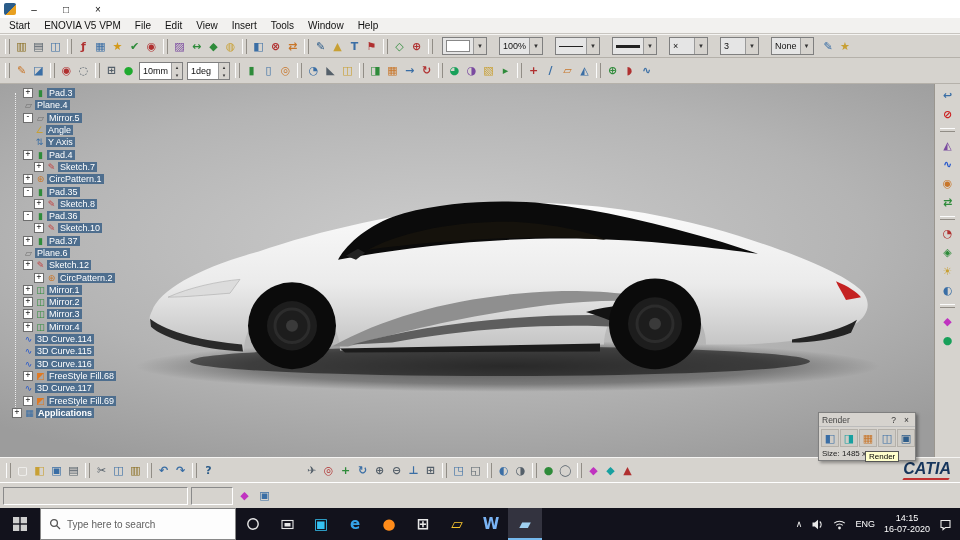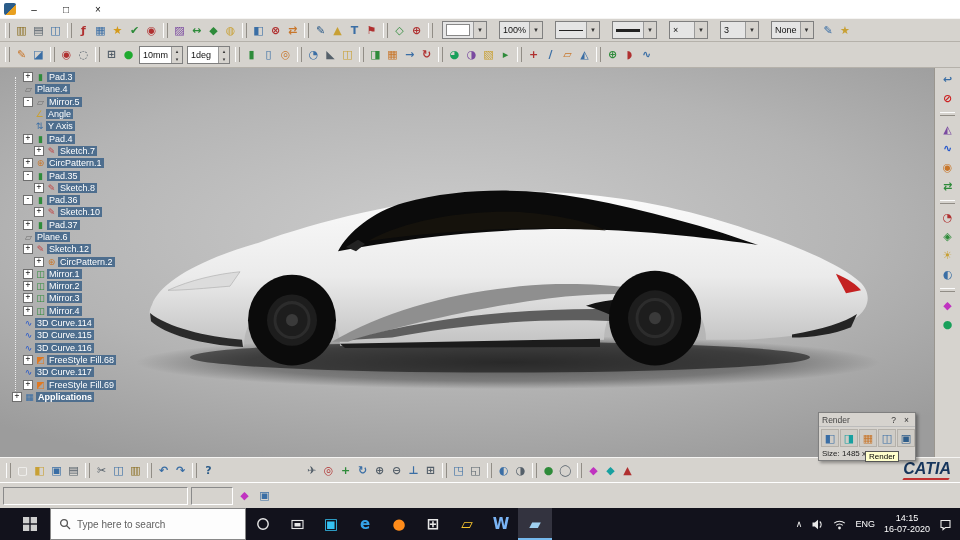--- a/index.html
+++ b/index.html
@@ -67,21 +67,21 @@
 
   
   .statusbar{height:26px;background:#d6d3ce;border-top:1px solid #fff;display:flex;align-items:center;padding:2px 3px;gap:3px;box-sizing:border-box;flex:none;}
   .sunken{border:1px solid;border-color:#8a8a8a #fff #fff #8a8a8a;background:#d6d3ce;height:18px;box-sizing:border-box;}
   .sb-msg{flex:1;padding:2px 4px;font-size:10px;color:#222;white-space:nowrap;overflow:hidden;}
   .sb-field{width:185px;}
   .sb-mini{width:42px;display:flex;align-items:center;justify-content:center;font-size:9px;}
   .sb-icons{display:flex;gap:3px;font-size:10px;align-items:center;}
 
   
-  .taskbar{height:32px;background:#12121c;display:flex;align-items:stretch;color:#fff;flex:none;padding-left:10px;}
+  .taskbar{height:32px;background:#12121c;display:flex;align-items:stretch;color:#fff;flex:none;}
   .tb-btn{width:40px;display:flex;align-items:center;justify-content:center;flex:none;}
   .tb-btn.small{width:34px;}
   .tb-search{width:196px;background:#fdfdfd;border:1px solid #888;display:flex;align-items:center;gap:6px;padding:0 8px;color:#5f5f5f;font-size:10px;box-sizing:border-box;flex:none;}
   .tb-app{width:34px;display:flex;align-items:center;justify-content:center;font-size:15px;font-weight:700;flex:none;font-family:"DejaVu Sans",sans-serif;}
   .tb-app.active{background:#33333f;box-shadow:inset 0 -2px 0 #76b9ed;}
   .tb-tray{margin-left:auto;display:flex;align-items:center;gap:9px;padding:0 8px;font-size:9px;}
   .tb-chevron{font-size:9px;color:#e8e8e8;}
   .tb-clock{text-align:center;line-height:11px;font-size:9px;white-space:nowrap;}
 </style>
 </head>
@@ -89,20 +89,31 @@
 
 <div class="app">
 
   <div class="titlebar">
     <span class="app-icon"></span>
     <span class="win-btn">–</span>
     <span class="win-btn">□</span>
     <span class="win-btn close">×</span>
   </div>
 
+  <div class="menubar">
+      <span class="menu-item">Start</span>
+      <span class="menu-item">ENOVIA V5 VPM</span>
+      <span class="menu-item">File</span>
+      <span class="menu-item">Edit</span>
+      <span class="menu-item">View</span>
+      <span class="menu-item">Insert</span>
+      <span class="menu-item">Tools</span>
+      <span class="menu-item">Window</span>
+      <span class="menu-item">Help</span>
+    </div>
 
   <div class="toolbar row1">
     <span class="iconwrap">
         <span class="grip"></span>
         <span class="tbtn" style="color: rgb(138, 109, 31);">▥</span>
         <span class="tbtn" style="color: rgb(85, 96, 106);">▤</span>
         <span class="tbtn" style="color: rgb(58, 110, 165);">◫</span>
         <span class="grip"></span>
         <span class="tbtn" style="color: rgb(176, 48, 48);">ƒ</span>
         <span class="tbtn" style="color: rgb(58, 110, 165);">▦</span>

